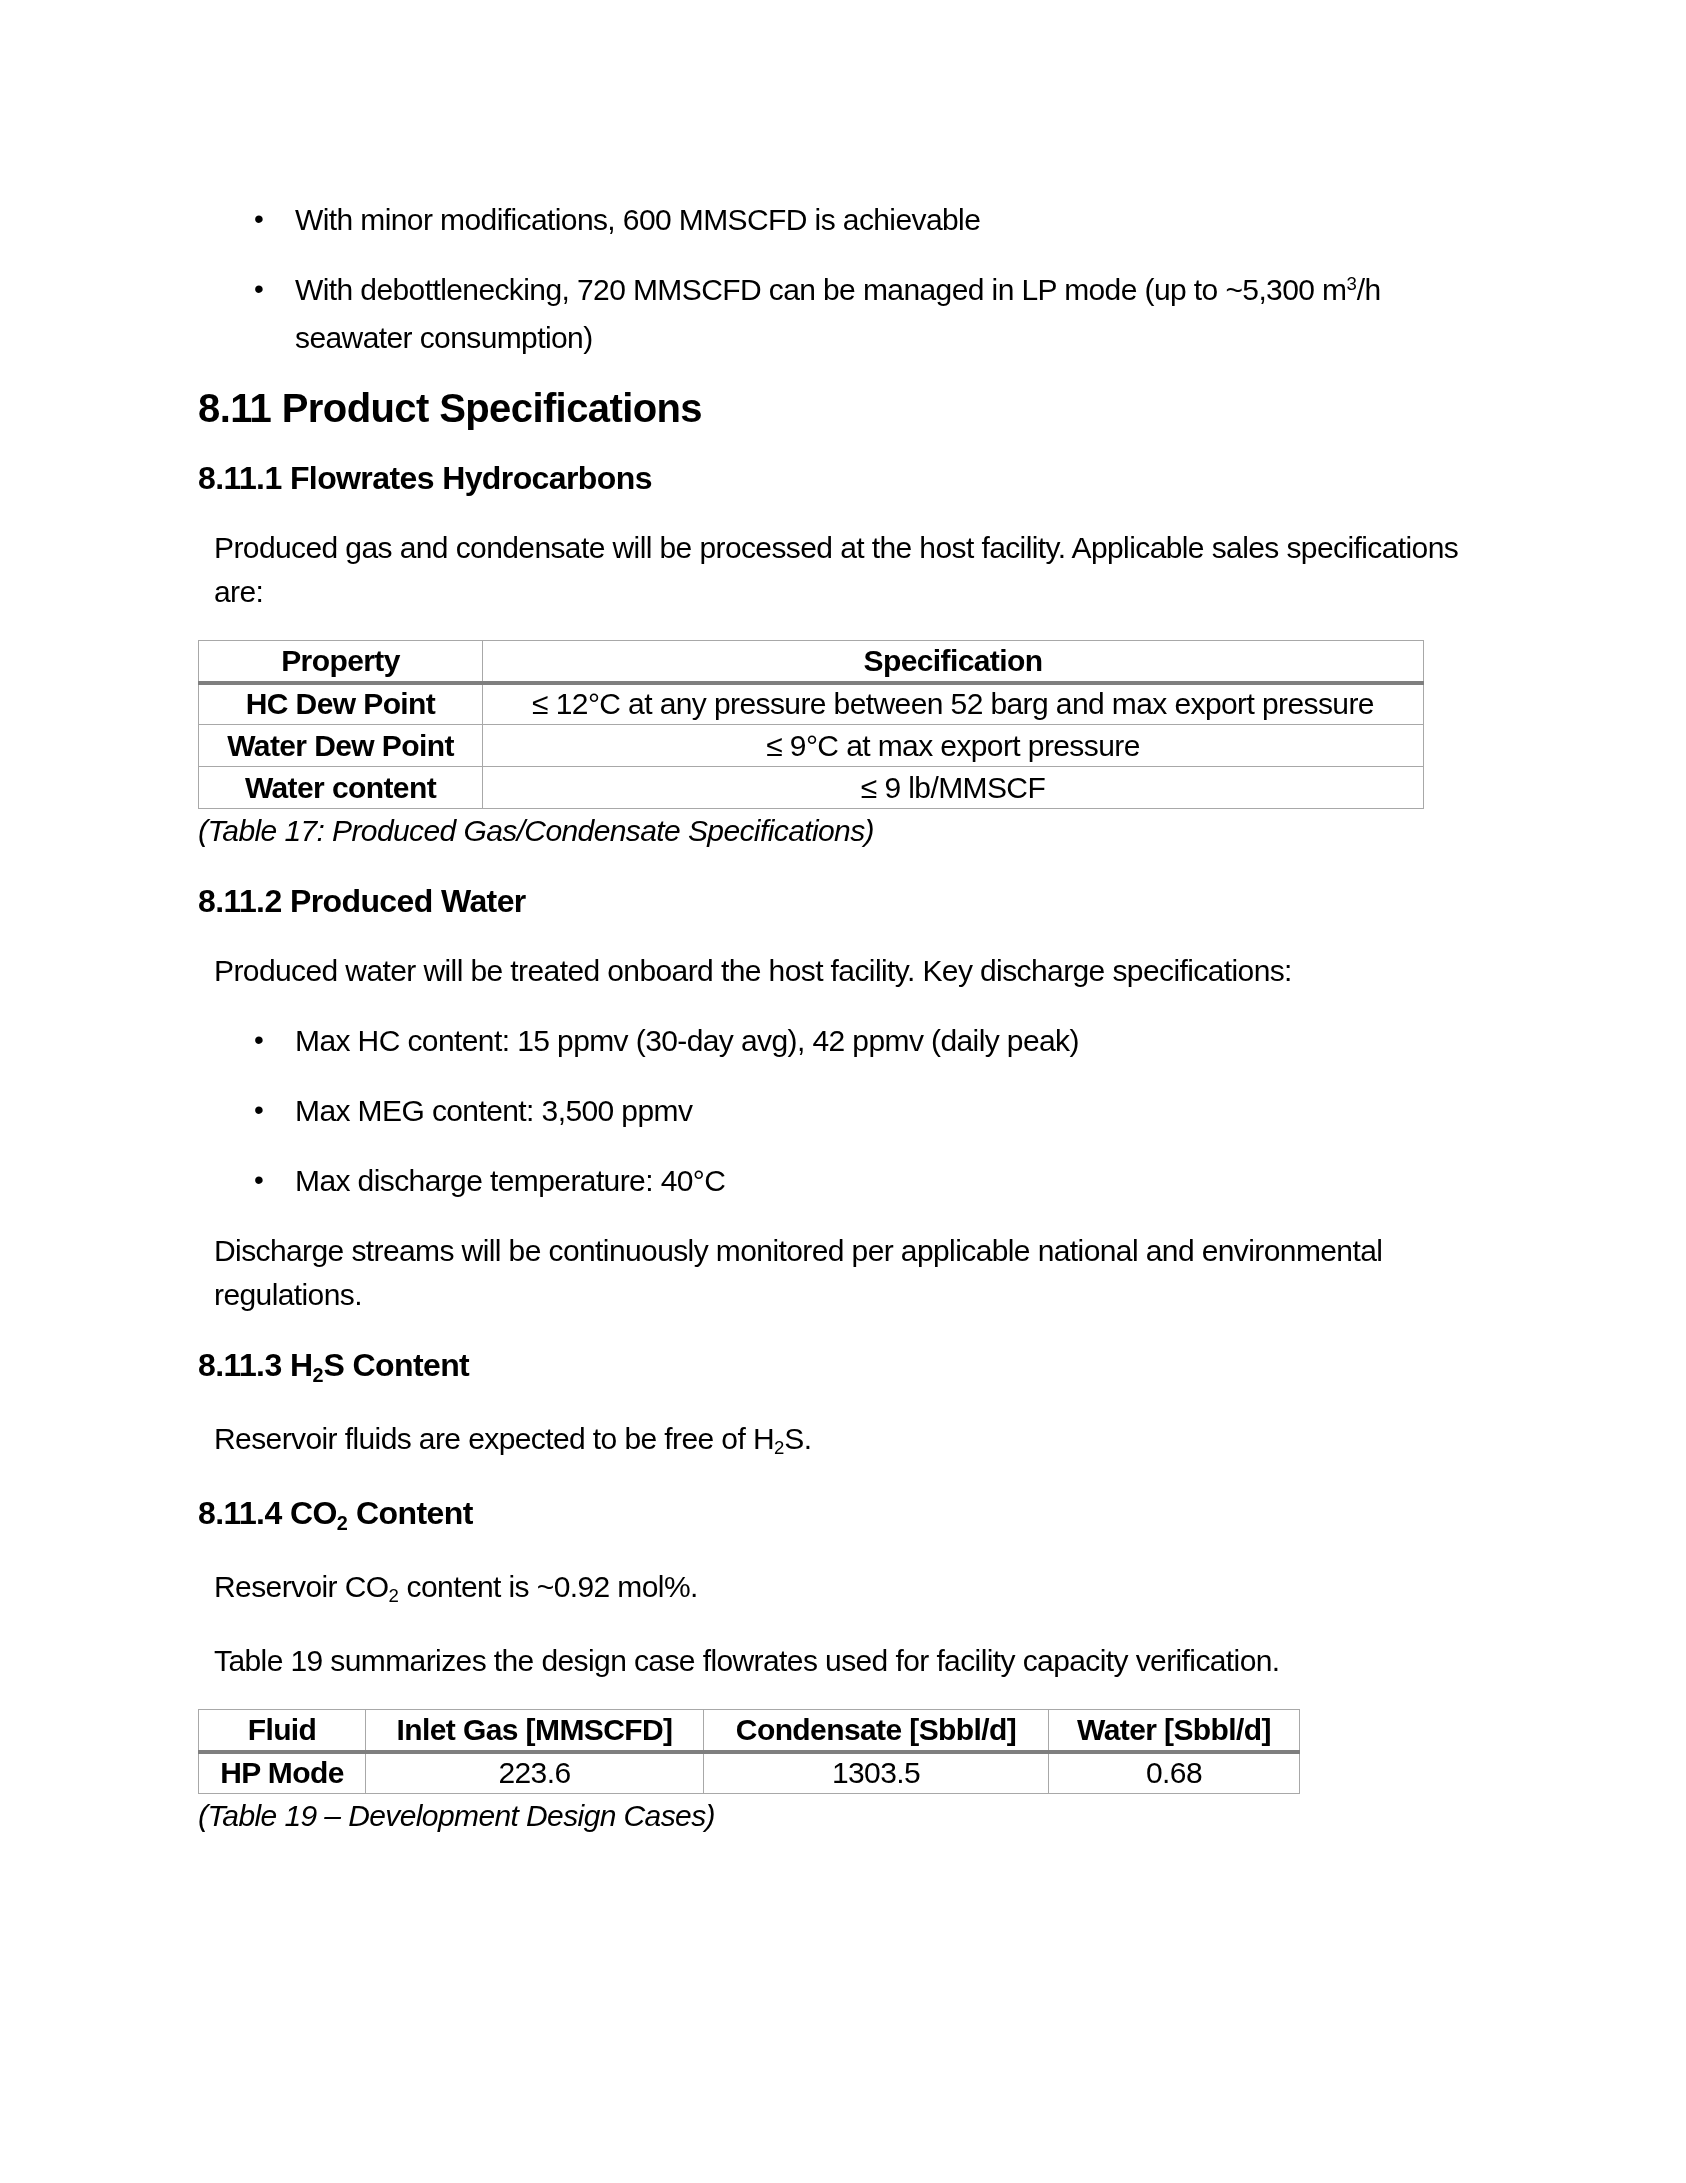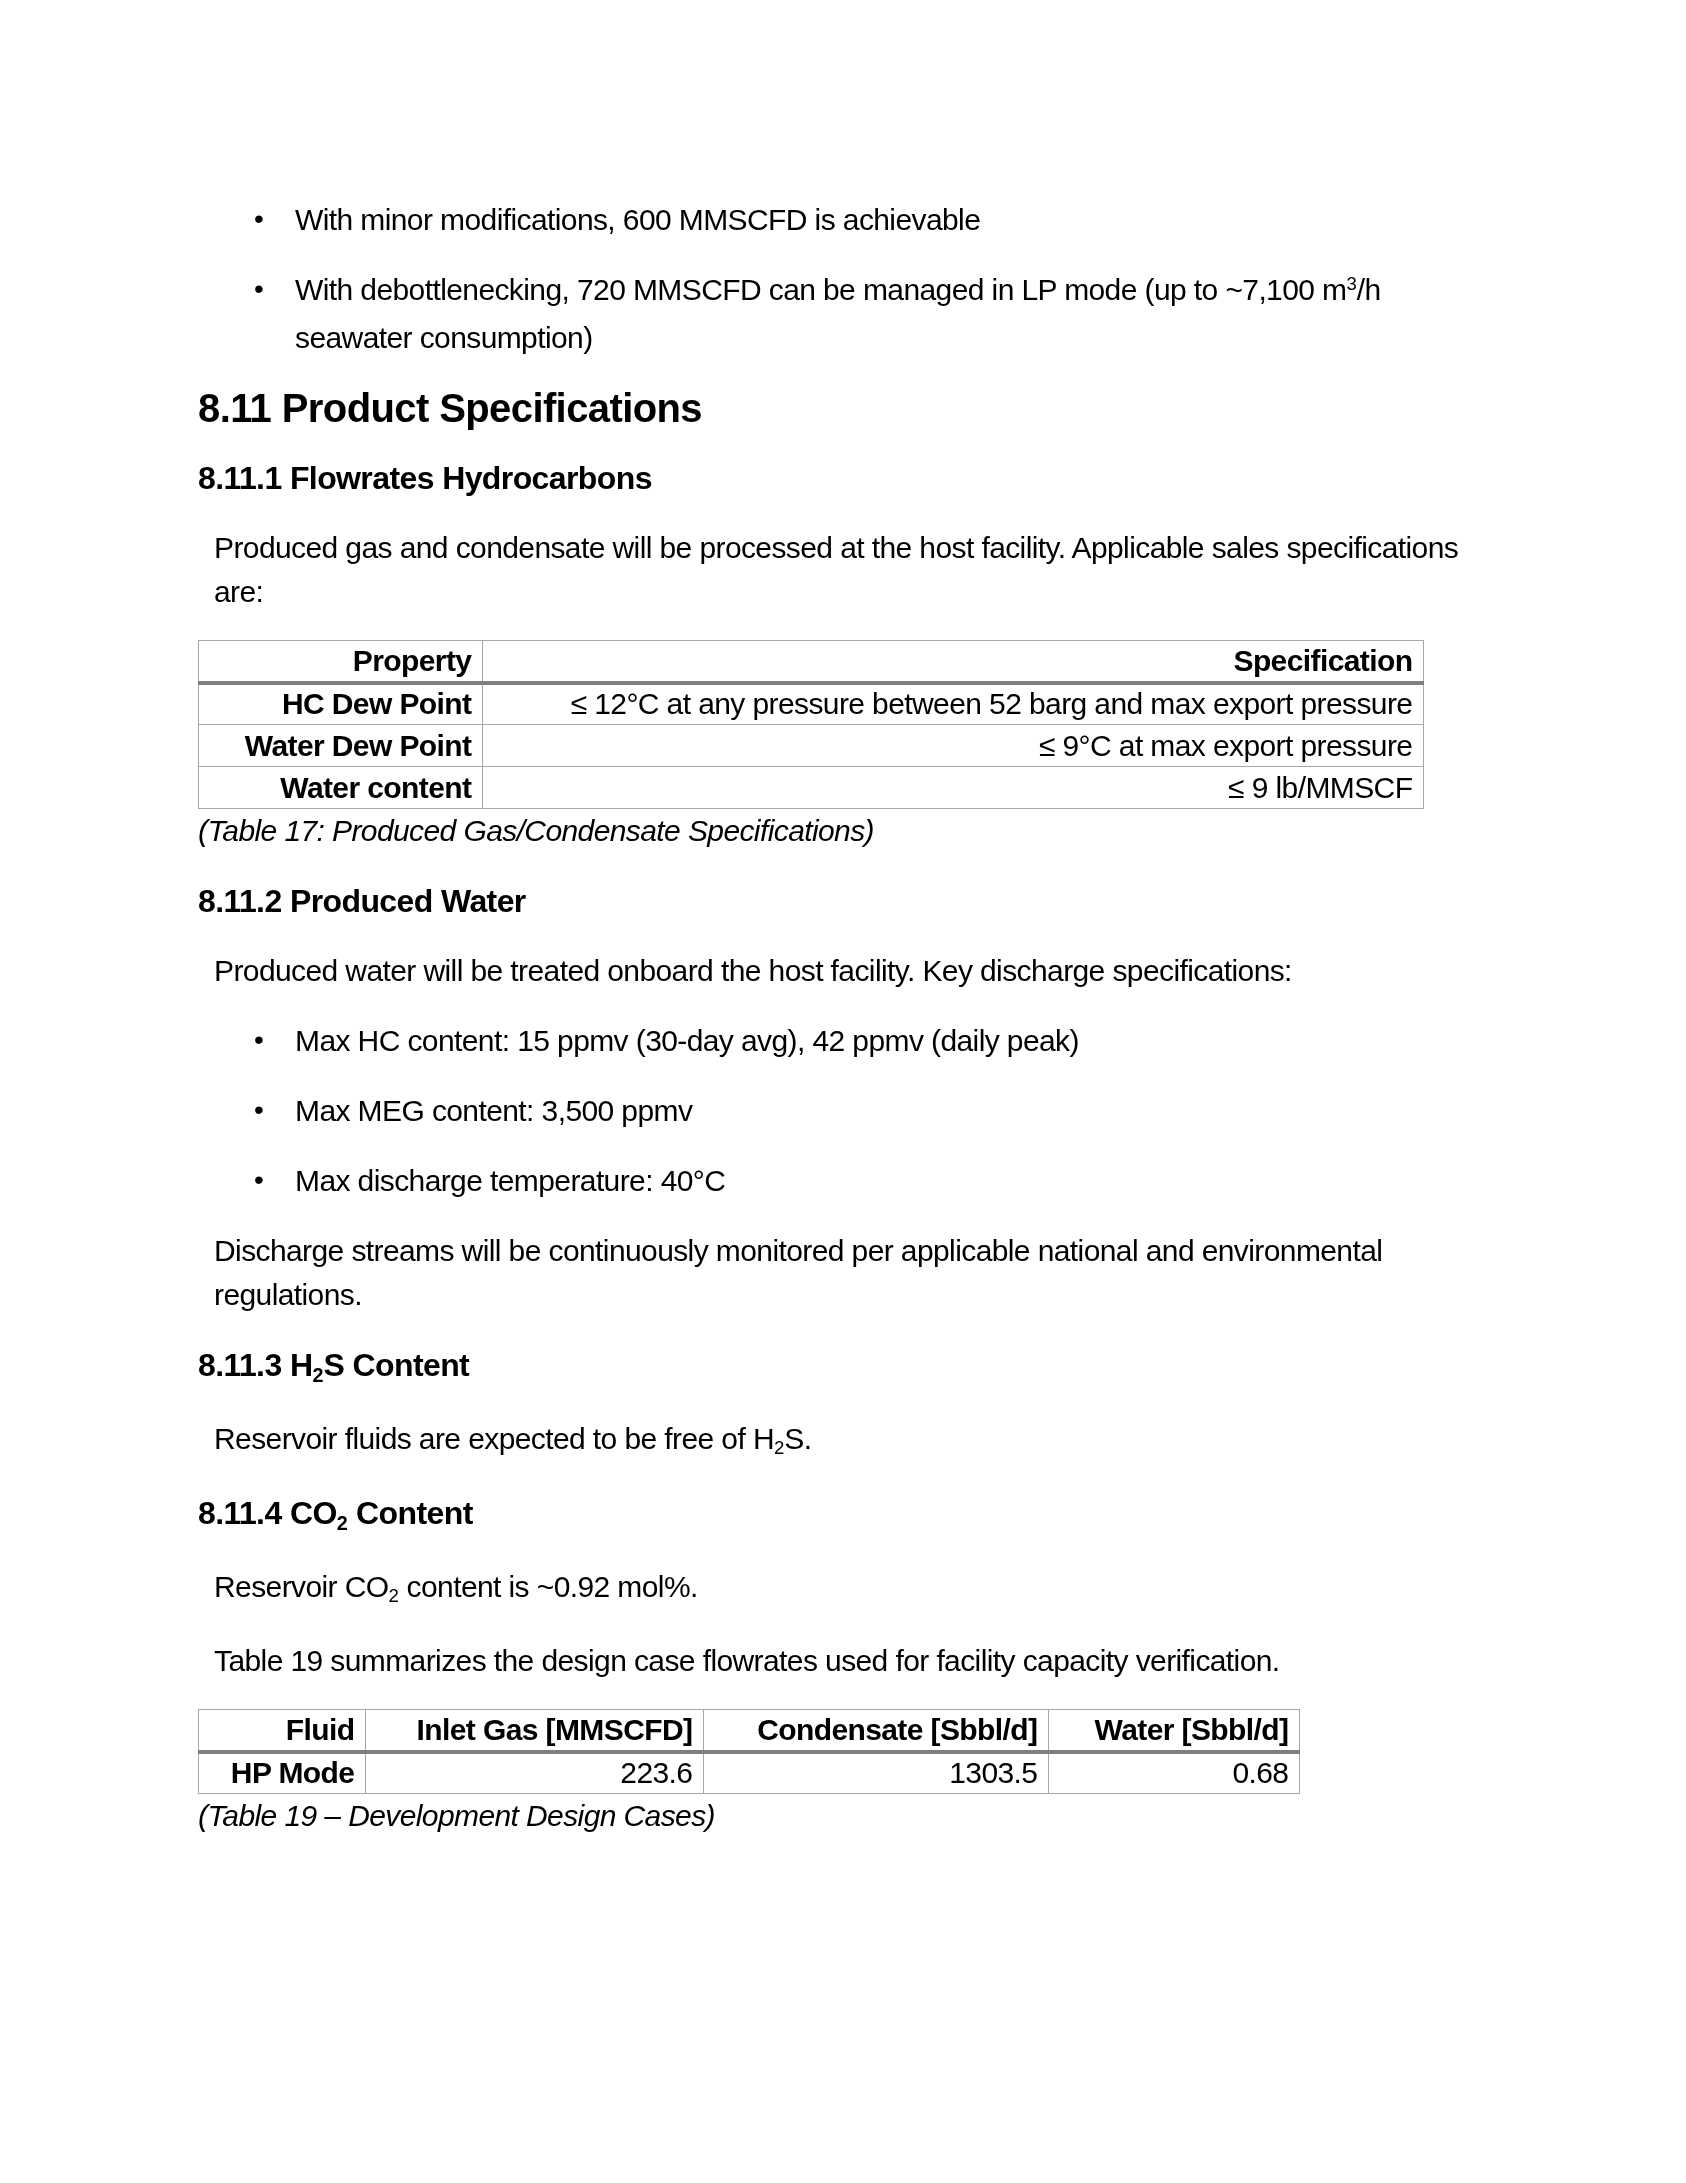--- a/index.html
+++ b/index.html
@@ -32,21 +32,21 @@
     margin:0;
   }
   .tbl17 { width:1225px; }
   .tbl19 { width:1101px; }
   th, td {
     border:1.3px solid var(--table-border, #a8a8a8);
     height:42px;
     padding:0 10.6px;
     line-height:36px;
     vertical-align:middle;
-    text-align:right;
+    text-align:center;
     font-size:30px;
     font-weight:400;
     overflow:hidden;
     white-space:nowrap;
   }
   thead th {
     font-weight:700;
     border-bottom:4px solid var(--table-header-rule, #7f7f7f);
   }
   td.rowhead { font-weight:700; }
@@ -62,21 +62,21 @@
 <div class="page">
   <div class="content">
 
     <ul class="blist">
       <li>
         <span class="bullet">•</span>
         <span>With minor modifications, 600 MMSCFD is achievable</span>
       </li>
       <li>
         <span class="bullet">•</span>
-        <span><span>With debottlenecking, 720 MMSCFD can be managed in LP mode (up to ~7,100 m</span><sup>3</sup><span>/h seawater consumption)</span></span>
+        <span><span>With debottlenecking, 720 MMSCFD can be managed in LP mode (up to ~5,300 m</span><sup>3</sup><span>/h seawater consumption)</span></span>
       </li>
     </ul>
 
     <h2>8.11 Product Specifications</h2>
 
     <h3>8.11.1 Flowrates Hydrocarbons</h3>
 
     <p>Produced gas and condensate will be processed at the host facility. Applicable sales specifications are:</p>
 
     <table class="tbl17">

